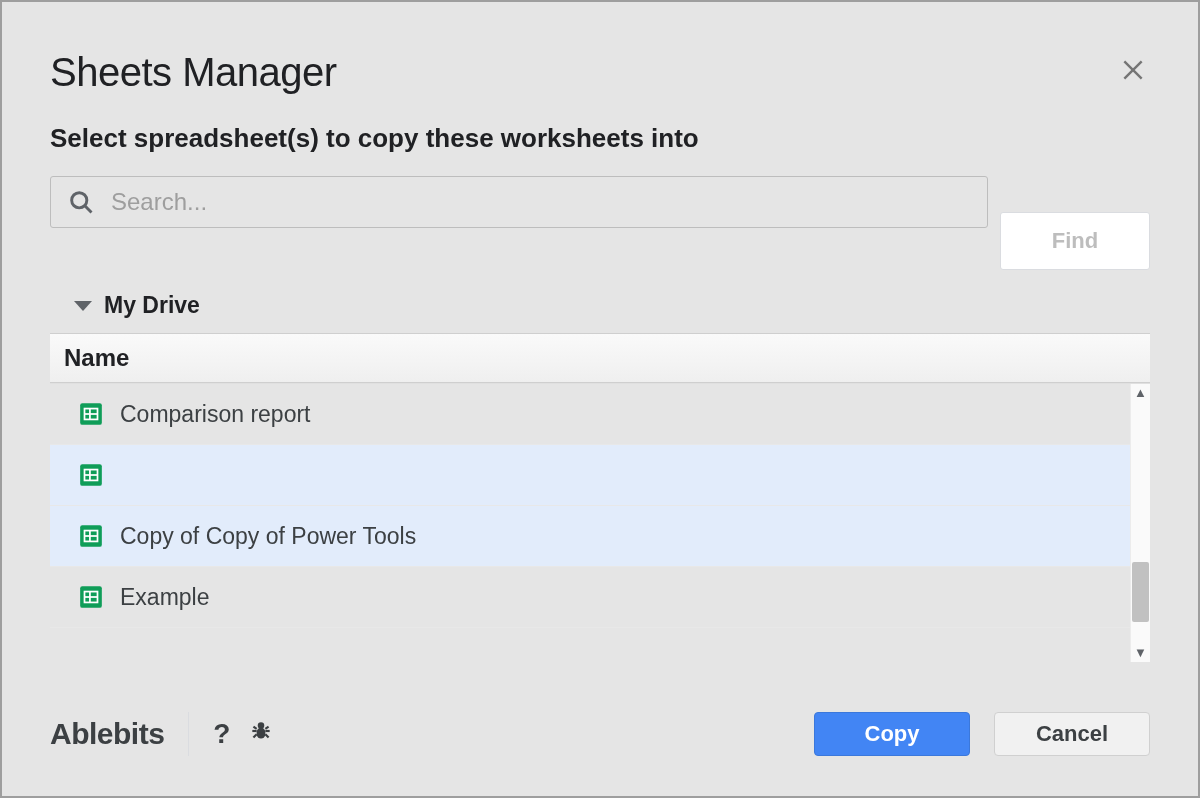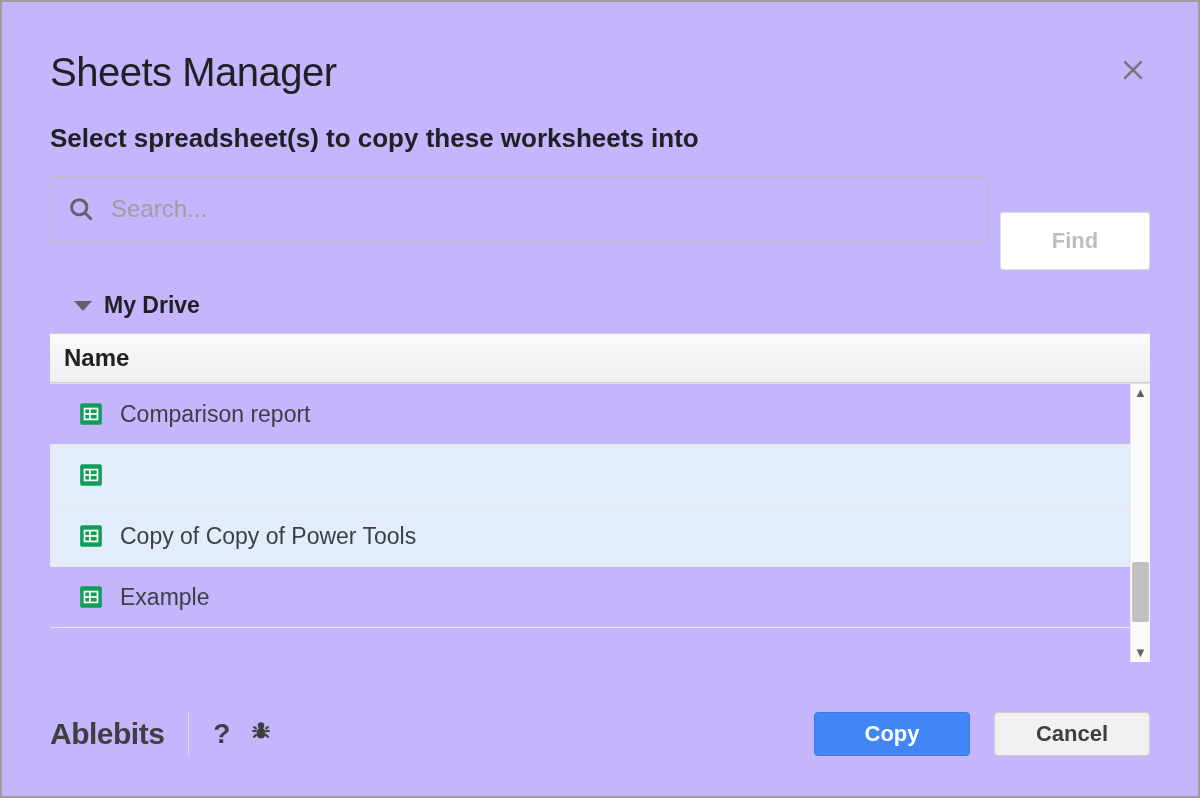--- a/index.html
+++ b/index.html
@@ -6,21 +6,21 @@
   body {
     margin: 0;
     font-family: Arial, Helvetica, sans-serif;
     background: #fff;
     color: #202124;
   }
   .window {
     width: 1200px;
     height: 798px;
     border: 2px solid #9e9e9e;
-    background: #c4b5fd;
+    background: #e5e5e5;
     position: relative;
     padding: 48px 48px 0 48px;
   }
   .header {
     display: flex;
     justify-content: space-between;
     align-items: flex-start;
   }
   .title {
     font-size: 40px;
@@ -48,21 +48,21 @@
     display: flex;
     gap: 12px;
     margin-bottom: 18px;
   }
   .search-box {
     flex: 1;
     display: flex;
     align-items: center;
     border: 1px solid #bdbdbd;
     border-radius: 3px;
-    height: 66px;
+    height: 52px;
     padding: 0 16px;
   }
   .search-icon {
     width: 28px;
     height: 28px;
     color: #5f6368;
     margin-right: 14px;
     flex-shrink: 0;
   }
   .search-input {

